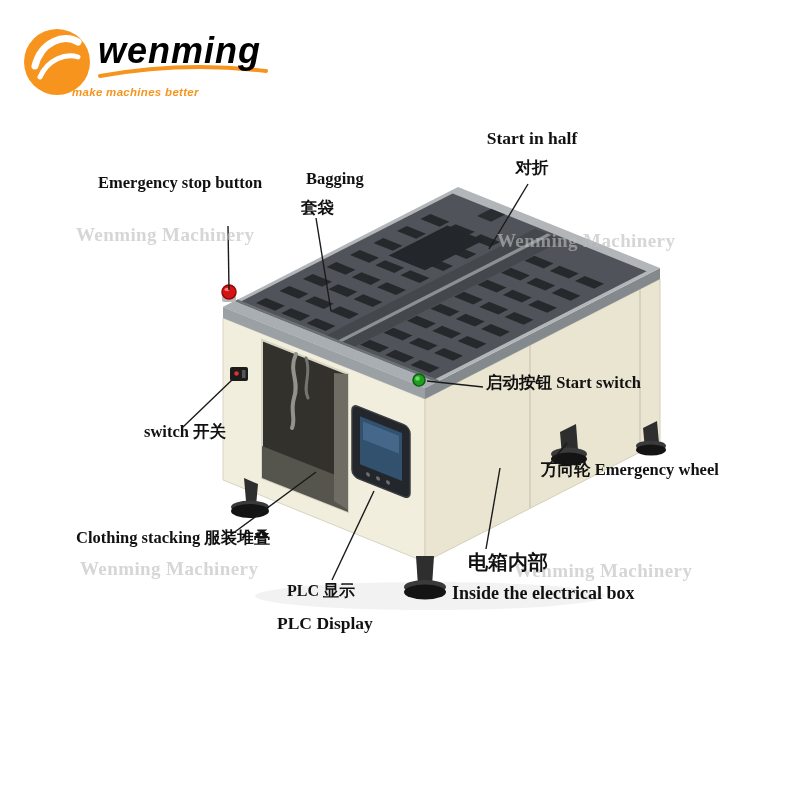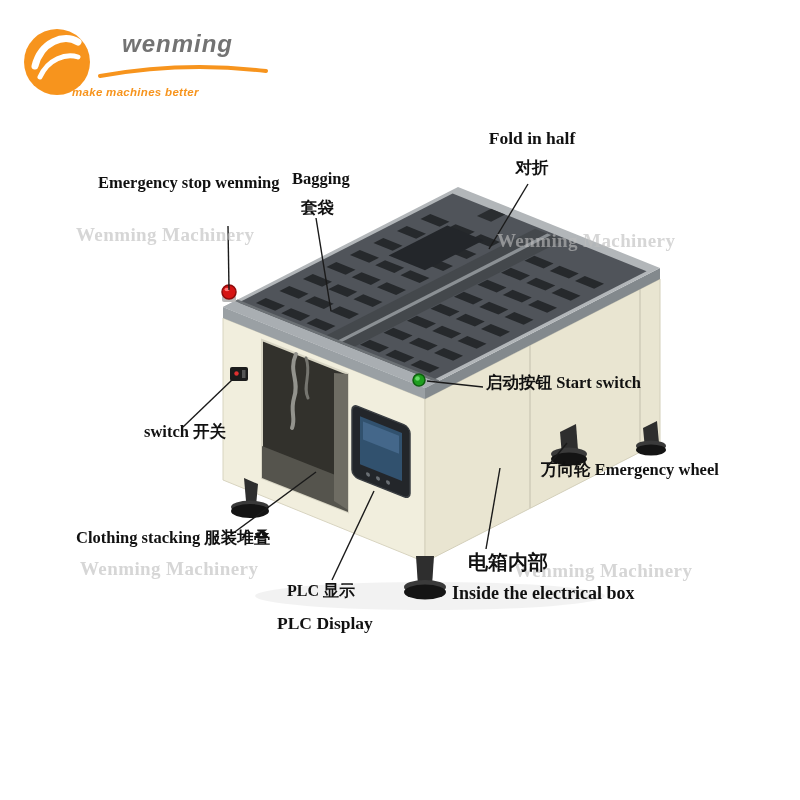--- a/index.html
+++ b/index.html
@@ -3,21 +3,21 @@
 <meta charset="utf-8">
 <style>
   html,body{margin:0;padding:0;background:#fff;}
   .stage{position:relative;width:800px;height:800px;background:#ffffff;overflow:hidden;font-family:"Liberation Serif",serif;}
   .scene{position:absolute;left:0;top:0;width:800px;height:800px;}
   .label{position:absolute;font-weight:bold;color:#111;font-size:16.5px;white-space:nowrap;}
   .label.center{text-align:center;}
   .wm{position:absolute;font-weight:bold;font-size:19px;color:#bdbdbd;opacity:.62;white-space:nowrap;letter-spacing:.4px;}
   .logo{position:absolute;left:20px;top:14px;width:280px;height:96px;}
   .logo svg{position:absolute;left:0;top:0;}
-  .logo .brand{position:absolute;left:78px;top:16px;font-family:"Liberation Sans",sans-serif;font-style:italic;font-weight:bold;font-size:24px;color:#737373;letter-spacing:1px;margin-left:24px;}
+  .logo .brand{position:absolute;left:78px;top:16px;font-family:"Liberation Sans",sans-serif;font-style:italic;font-weight:bold;font-size:36px;color:#000000;letter-spacing:1px;}
   .logo .tagline{position:absolute;left:52px;top:72px;font-family:"Liberation Sans",sans-serif;font-style:italic;font-weight:bold;font-size:11.5px;color:#f7941d;letter-spacing:.3px;}
 </style>
 </head>
 <body>
 
 <div class="stage">
 
   <svg class="scene" viewBox="0 0 800 800">
     <defs>
       <g id="slatrow">
@@ -138,26 +138,26 @@
     </svg>
     <div class="brand">wenming</div>
     <div class="tagline">make machines better</div>
   </div>
 
   <div class="wm" style="left:76px;top:224px;">Wenming Machinery</div>
   <div class="wm" style="left:497px;top:230px;">Wenming Machinery</div>
   <div class="wm" style="left:80px;top:558px;">Wenming Machinery</div>
   <div class="wm" style="left:514px;top:560px;">Wenming Machinery</div>
 
-  <div class="label center" style="left:452px;top:128px;width:160px;font-size:17.5px;">Fold in half</div>
+  <div class="label center" style="left:452px;top:128px;width:160px;font-size:17.5px;">Start in half</div>
   <div class="label center" style="left:452px;top:157px;width:160px;">对折</div>
 
-  <div class="label" style="left:98px;top:173px;">Emergency stop wenming</div>
+  <div class="label" style="left:98px;top:173px;">Emergency stop button</div>
 
-  <div class="label" style="left:292px;top:169px;">Bagging</div>
+  <div class="label" style="left:306px;top:169px;">Bagging</div>
   <div class="label" style="left:301px;top:197px;">套袋</div>
 
   <div class="label" style="left:486px;top:372px;">启动按钮 Start switch</div>
 
   <div class="label" style="left:104px;top:421px;margin-left:40px;">switch 开关</div>
 
   <div class="label" style="left:541px;top:459px;">万向轮 Emergency wheel</div>
 
   <div class="label" style="left:76px;top:527px;text-align:center;">Clothing stacking 服装堆叠</div>
 

